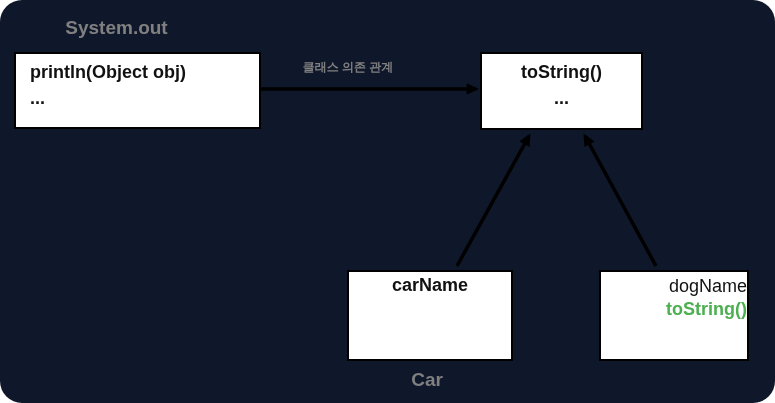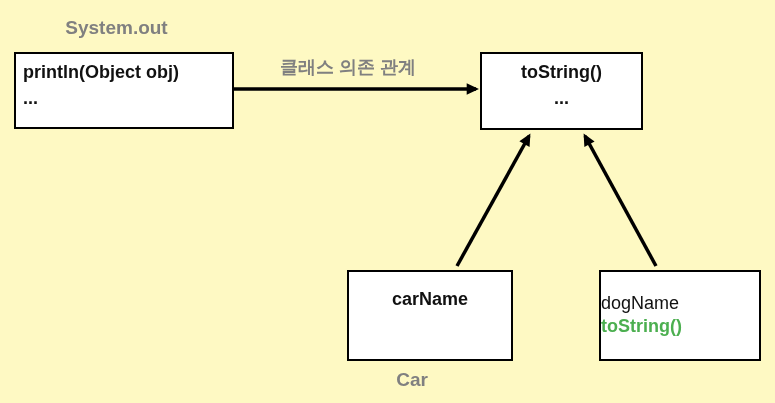--- a/index.html
+++ b/index.html
@@ -4,23 +4,24 @@
 <style>
   html, body {
     margin: 0;
     padding: 0;
     background: #ffffff;
   }
   .stage {
     position: relative;
     width: 775px;
     height: 403px;
-    background: #fef9c3;
+    background: #0f172a;
     overflow: hidden;
     font-family: "Liberation Sans", "DejaVu Sans", sans-serif;
+    border-radius: 22px;
   }
   .arrows {
     position: absolute;
     left: 0;
     top: 0;
     width: 775px;
     height: 403px;
     pointer-events: none;
   }
   .arrows line {
@@ -34,66 +35,66 @@
     position: absolute;
     color: var(--caption-gray, #808080);
     font-weight: 700;
     font-size: 19px;
     line-height: 26px;
     text-align: center;
     white-space: nowrap;
   }
   .caption-system-out { left: 14px;  top: 15px;  width: 205px; }
   .caption-object     { left: 480px; top: 15px;  width: 163px; }
-  .caption-car        { left: 329px; top: 367px; width: 166px; }
+  .caption-car        { left: 344px; top: 367px; width: 166px; }
   .caption-dog        { left: 599px; top: 367px; width: 165px; }
   .arrow-label {
     position: absolute;
     left: 219px;
     top: 54px;
     width: 258px;
     color: var(--caption-gray, #808080);
     font-weight: 700;
-    font-size: 18px;
+    font-size: 12px;
     line-height: 26px;
     text-align: center;
     white-space: nowrap;
   }
   .box {
     position: absolute;
     box-sizing: border-box;
     border: 2px solid var(--stroke-black, #000);
     background: #ffffff;
     color: #111111;
   }
   .box-line {
     font-size: 18px;
     line-height: 26px;
     font-weight: 700;
     white-space: nowrap;
   }
   .box-println {
-    left: 14px; top: 52px; width: 220px; height: 77px;
-    padding: 5px 0 0 7px;
+    left: 14px; top: 52px; width: 247px; height: 77px;
+    padding: 5px 0 0 14px;
     text-align: left;
   }
   .box-object {
     left: 480px; top: 52px; width: 163px; height: 78px;
     padding-top: 5px;
     text-align: center;
   }
   .box-car {
     left: 347px; top: 270px; width: 166px; height: 91px;
-    padding-top: 14px;
+    padding-top: 0;
     text-align: center;
   }
   .box-dog {
-    left: 599px; top: 270px; width: 162px; height: 91px;
-    padding-top: 20px;
-    text-align: left;
+    left: 599px; top: 270px; width: 150px; height: 91px;
+    padding-top: 3px;
+    text-align: right;
   }
   .box-dog .box-line {
     line-height: 23px;
     font-weight: 400;
   }
   .box-dog .box-line.highlight {
     font-weight: 700;
     color: var(--method-green, #4caf50);
   }
 </style>

